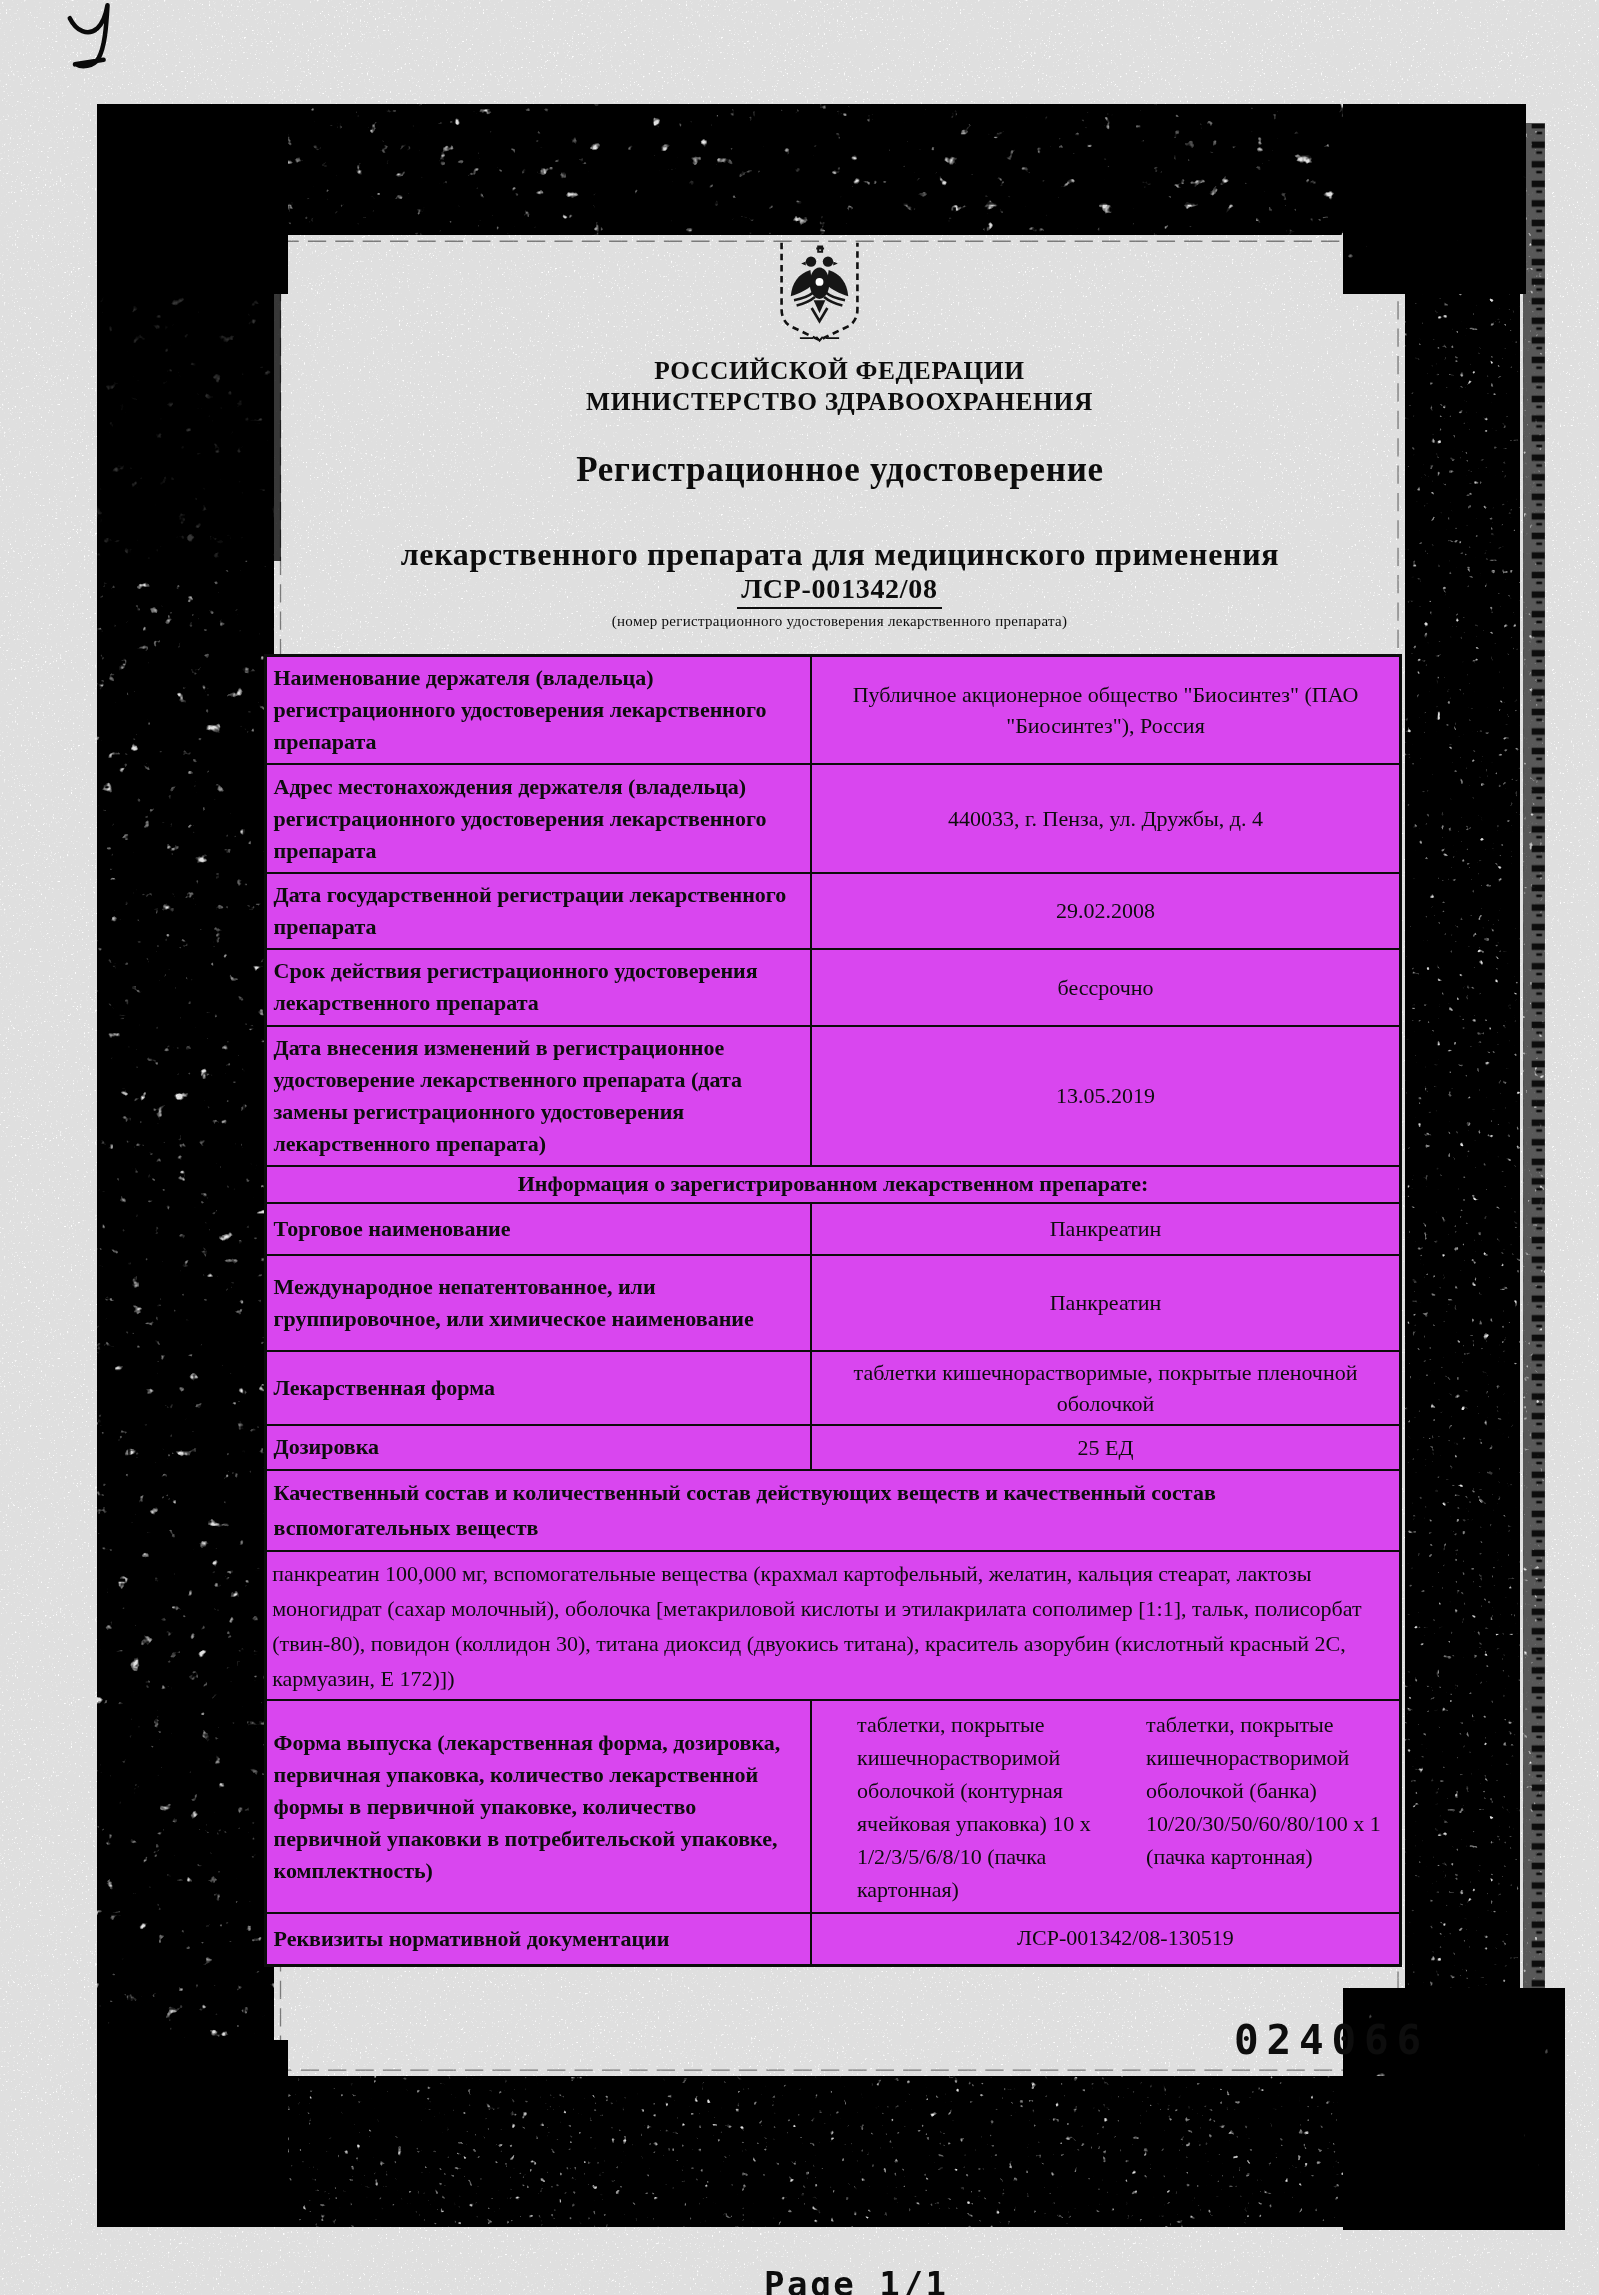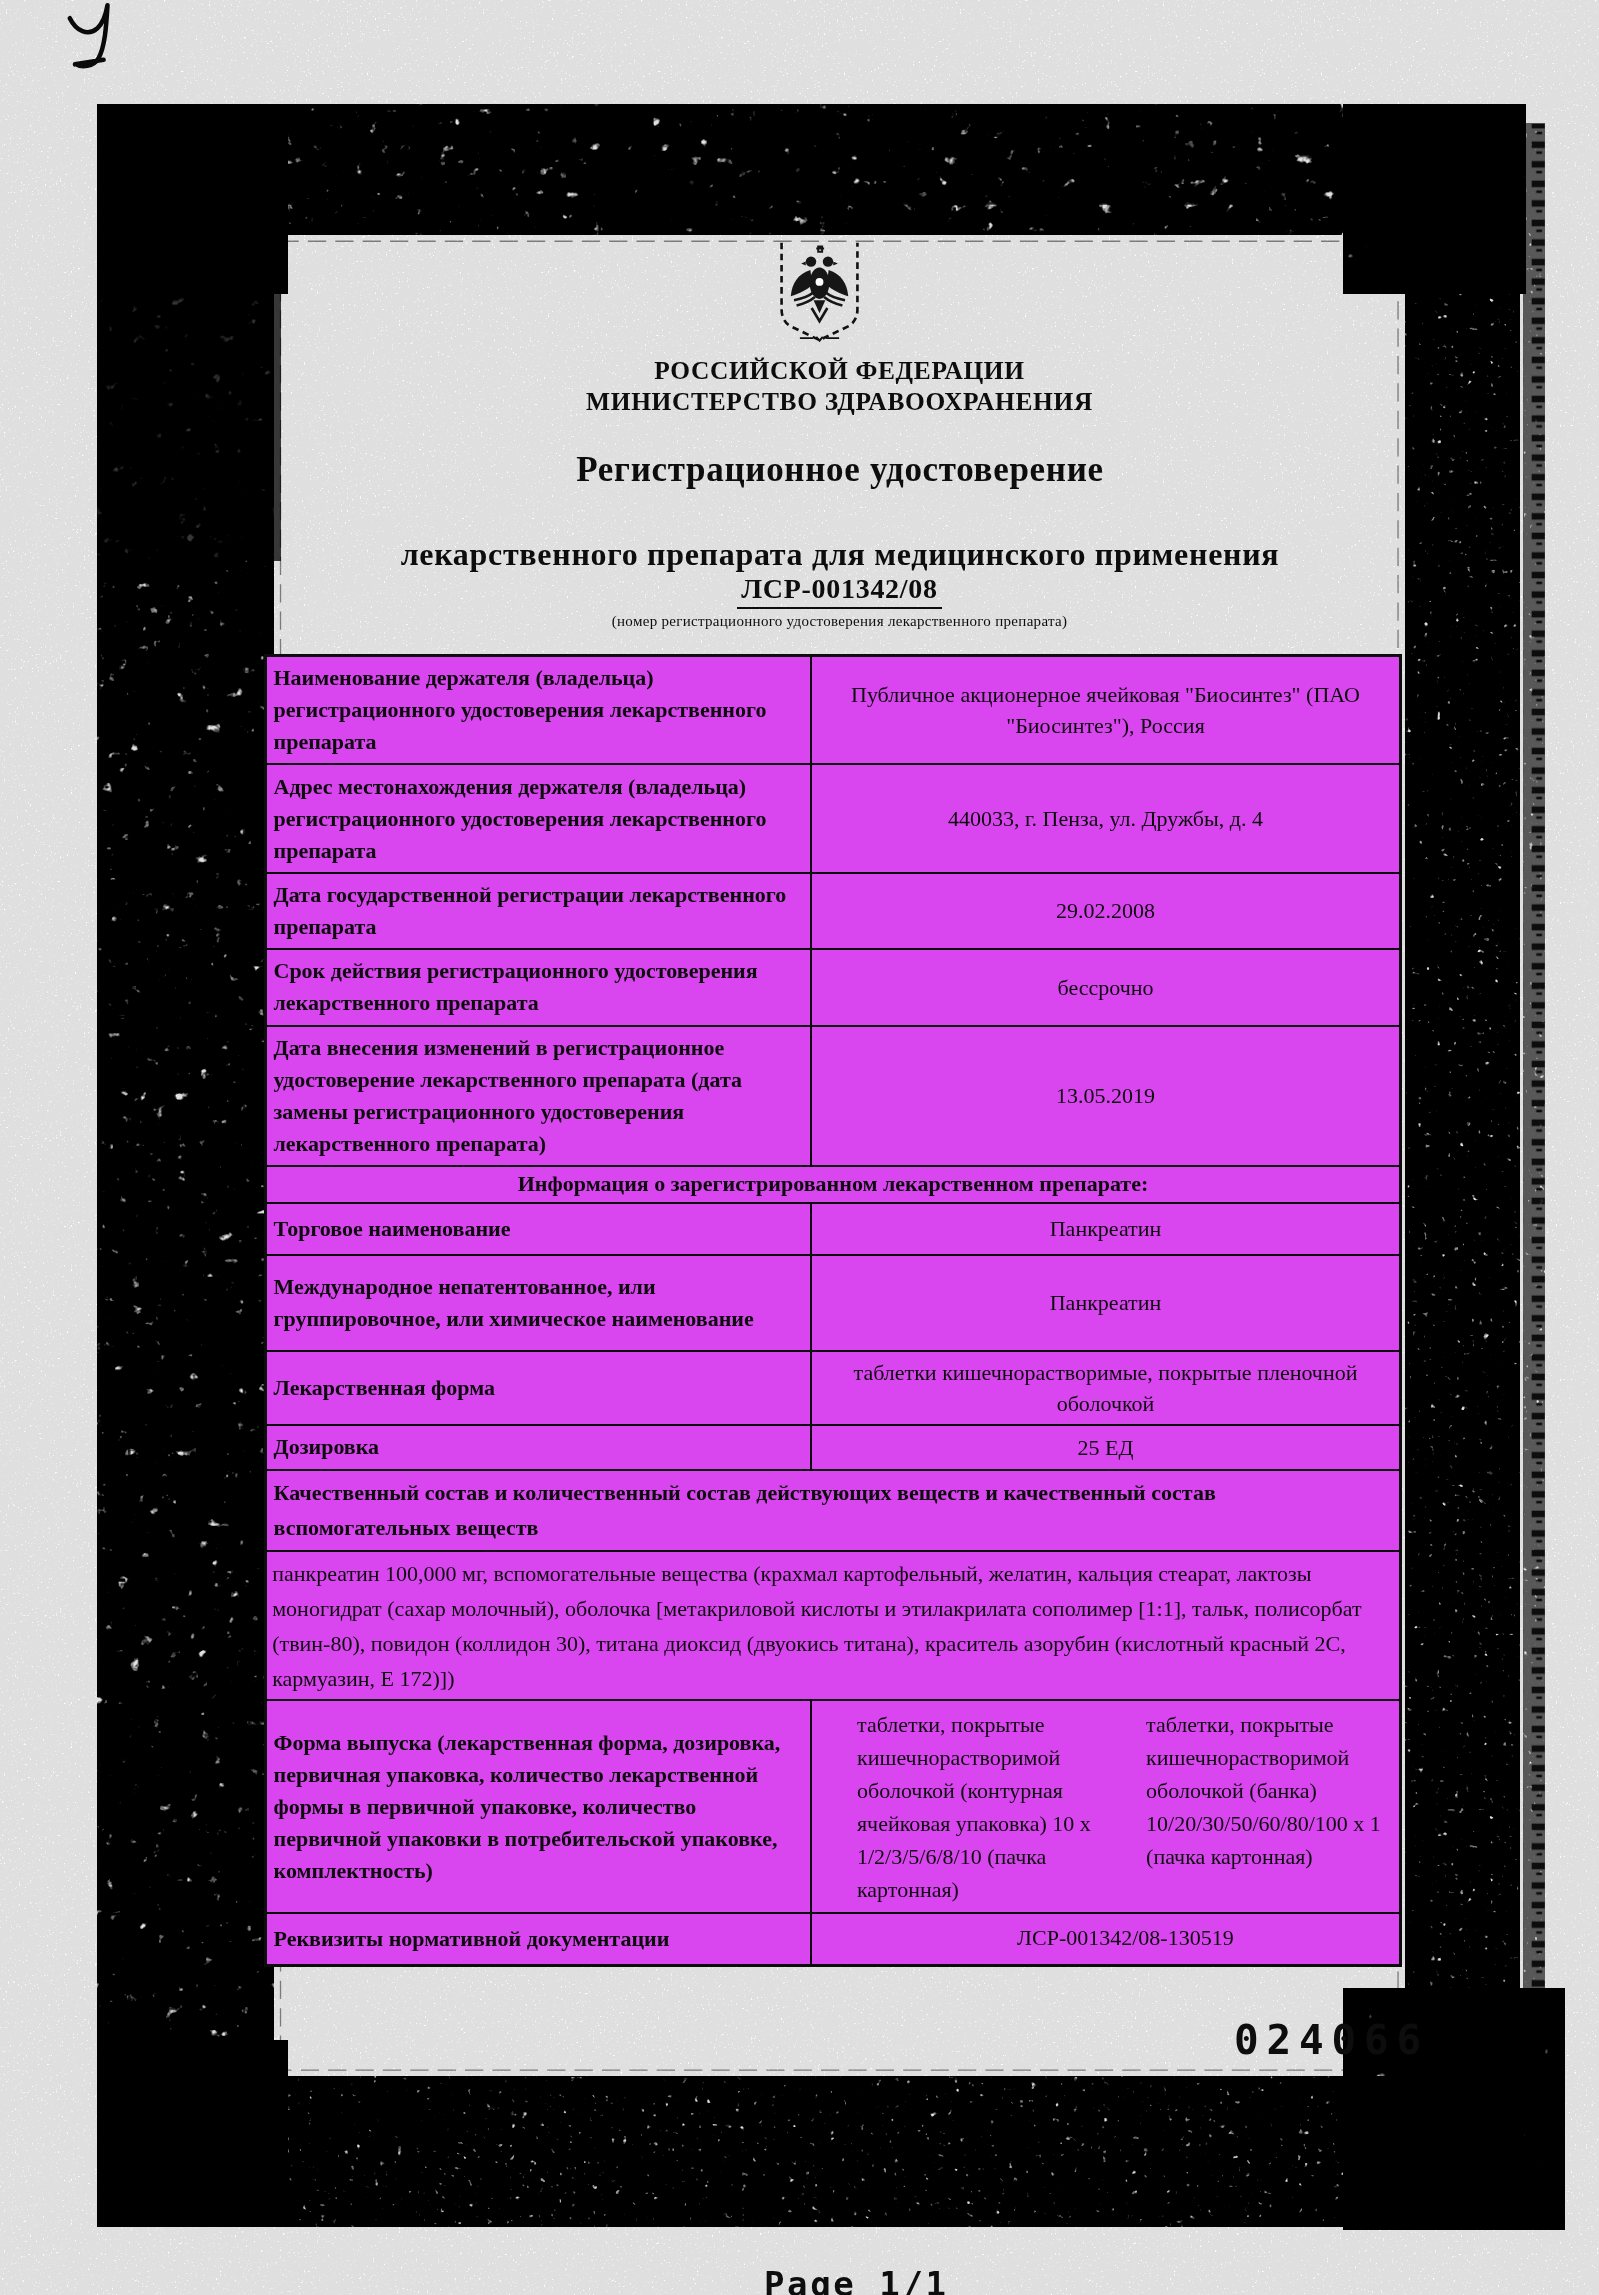--- a/index.html
+++ b/index.html
@@ -182,21 +182,21 @@
 
   <div class="regblock">
     <span class="regnum">ЛСР-001342/08</span>
     <div class="regcap">(номер регистрационного удостоверения лекарственного препарата)</div>
   </div>
 
   <div class="tbl">
 
     <div class="tr" style="min-height:106px">
       <div class="td-l">Наименование держателя (владельца) регистрационного удостоверения лекарственного препарата</div>
-      <div class="td-v">Публичное акционерное ячейковая "Биосинтез" (ПАО "Биосинтез"), Россия</div>
+      <div class="td-v">Публичное акционерное общество "Биосинтез" (ПАО "Биосинтез"), Россия</div>
     </div>
     <div class="tr" style="min-height:103px">
       <div class="td-l">Адрес местонахождения держателя (владельца) регистрационного удостоверения лекарственного препарата</div>
       <div class="td-v">440033, г. Пенза, ул. Дружбы, д. 4</div>
     </div>
     <div class="tr" style="min-height:74px">
       <div class="td-l">Дата государственной регистрации лекарственного препарата</div>
       <div class="td-v">29.02.2008</div>
     </div>
     <div class="tr" style="min-height:74px">

